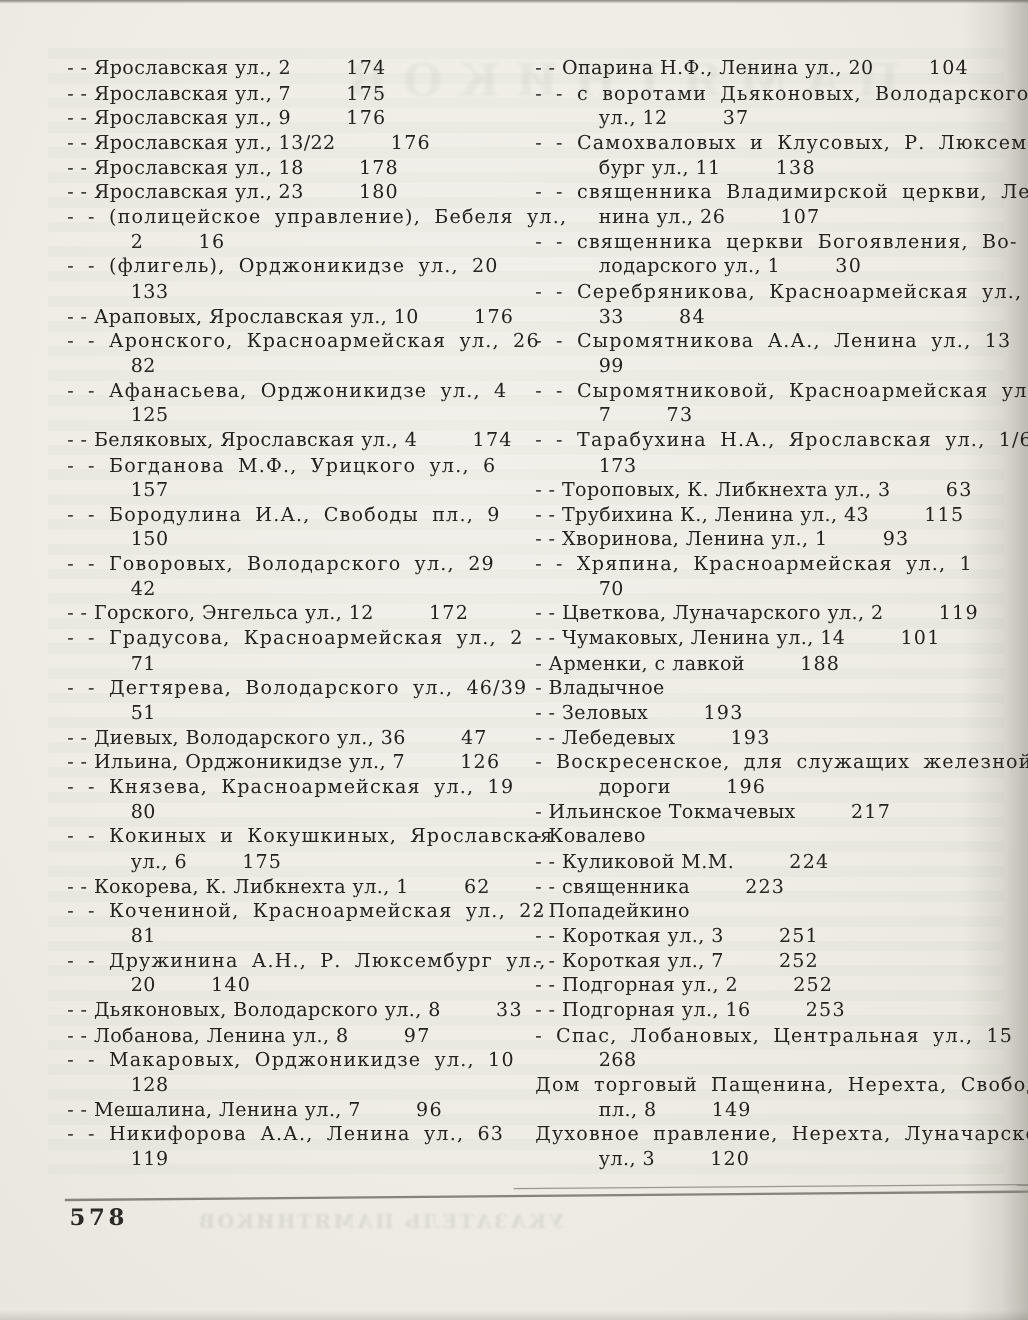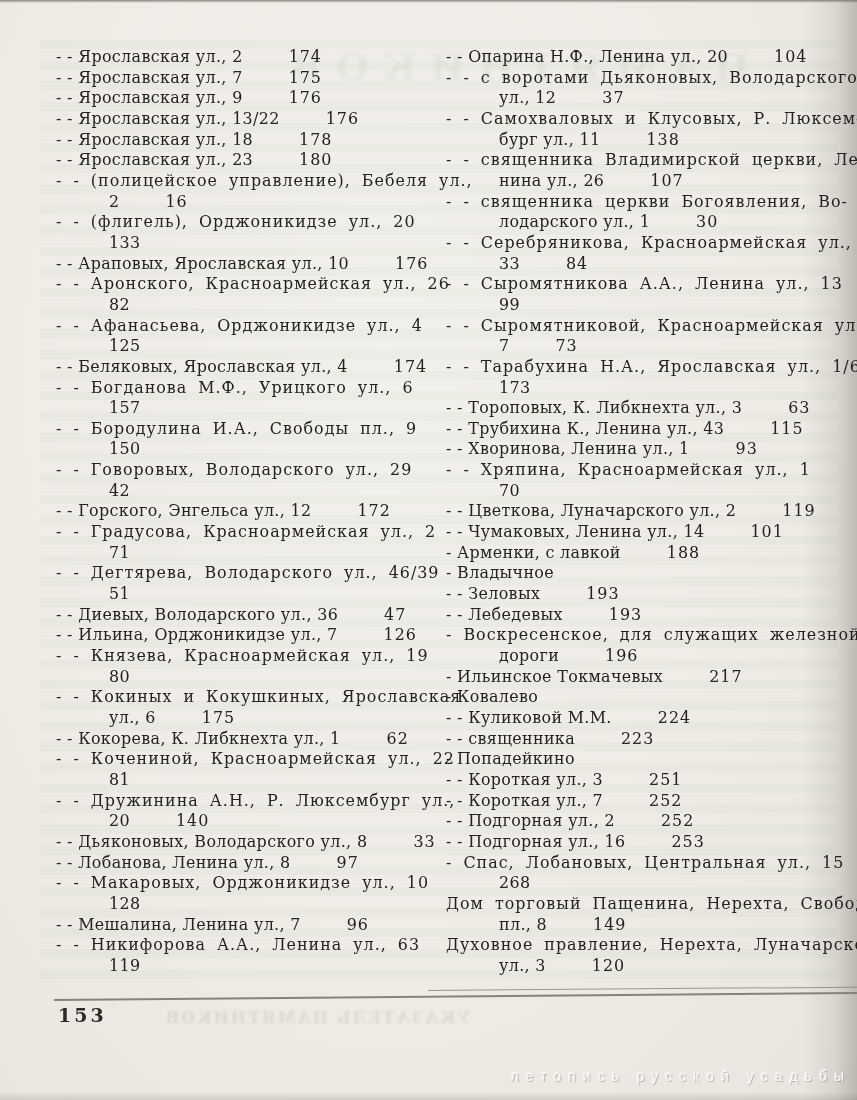--- a/index.html
+++ b/index.html
@@ -156,17 +156,16 @@
       <div class="line cont"><span class="t">268</span></div>
       <div class="line wide"><span class="t">Дом торговый Пащенина, Нерехта, Свободы</span></div>
       <div class="line cont"><span class="t">пл., 8</span><span class="ref">149</span></div>
       <div class="line wide"><span class="t">Духовное правление, Нерехта, Луначарского</span></div>
       <div class="line cont"><span class="t">ул., 3</span><span class="ref">120</span></div>
     </div>
 
   <div class="rule rule-b"></div>
   <div class="rule rule-a"></div>
 
-  <div class="page-number">153</div>
+  <div class="page-number">578</div>
   <div class="bleed-bottom">УКАЗАТЕЛЬ ПАМЯТНИКОВ</div>
 
-  <div class="watermark">летопись русской усадьбы</div>
 </div>
 
 </body></html>

